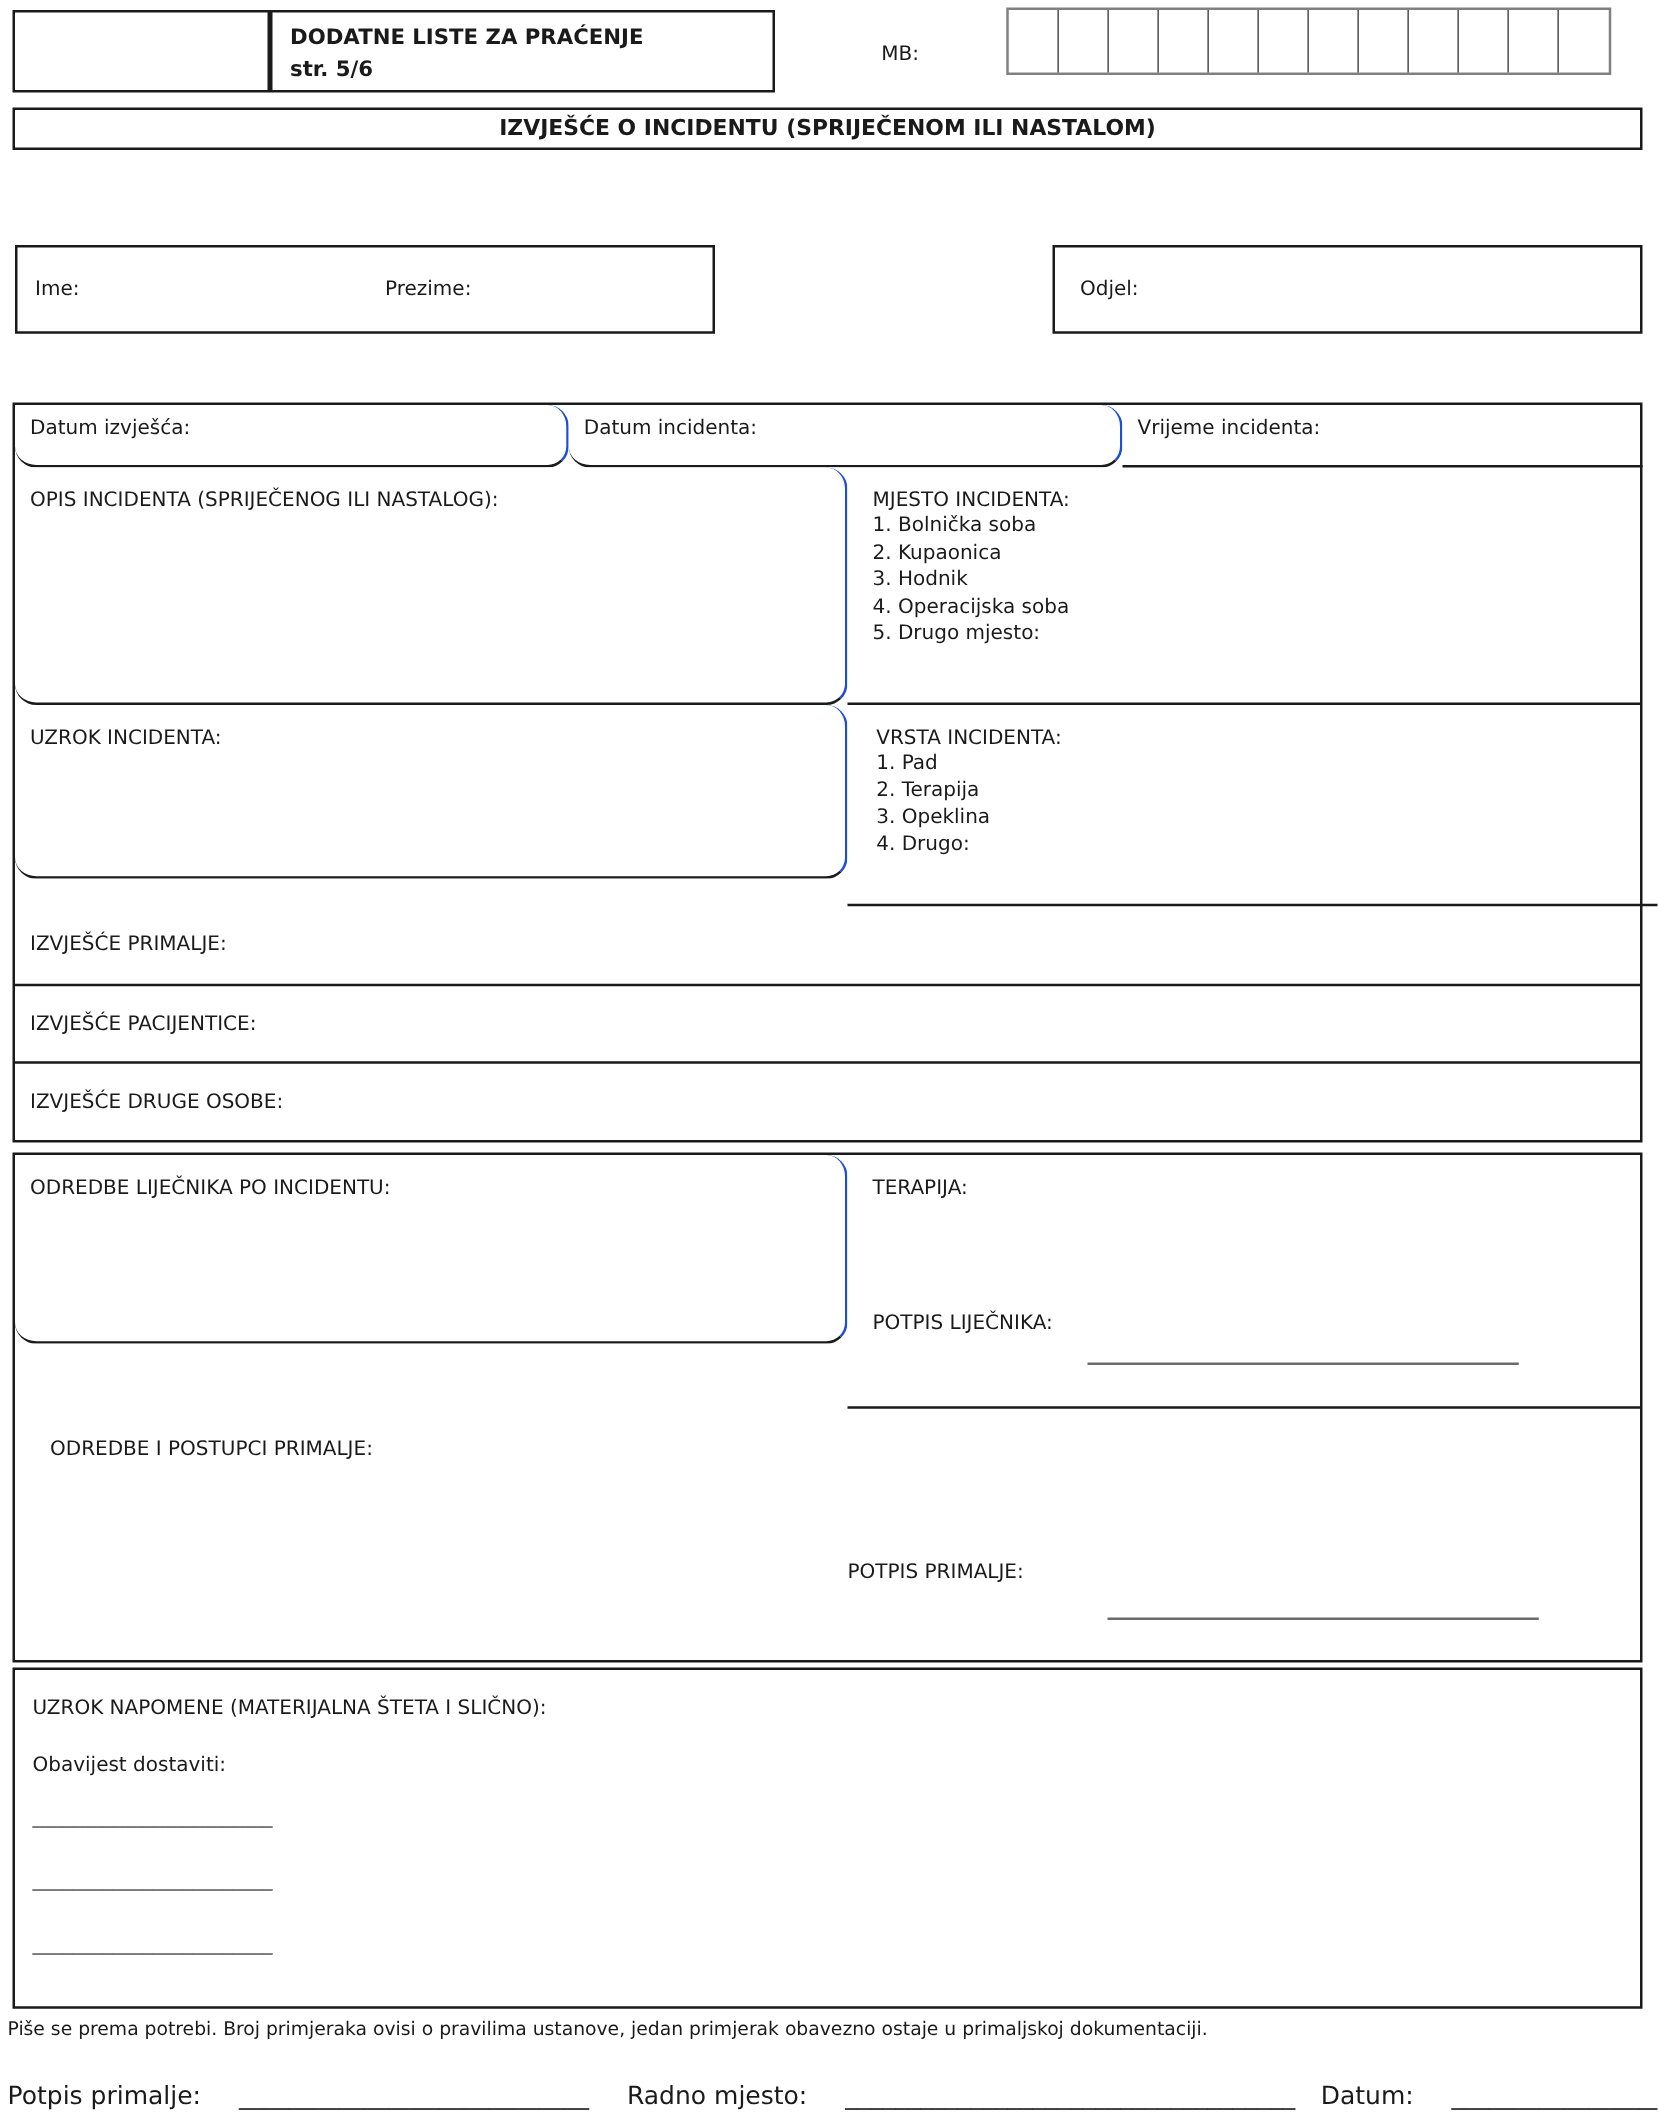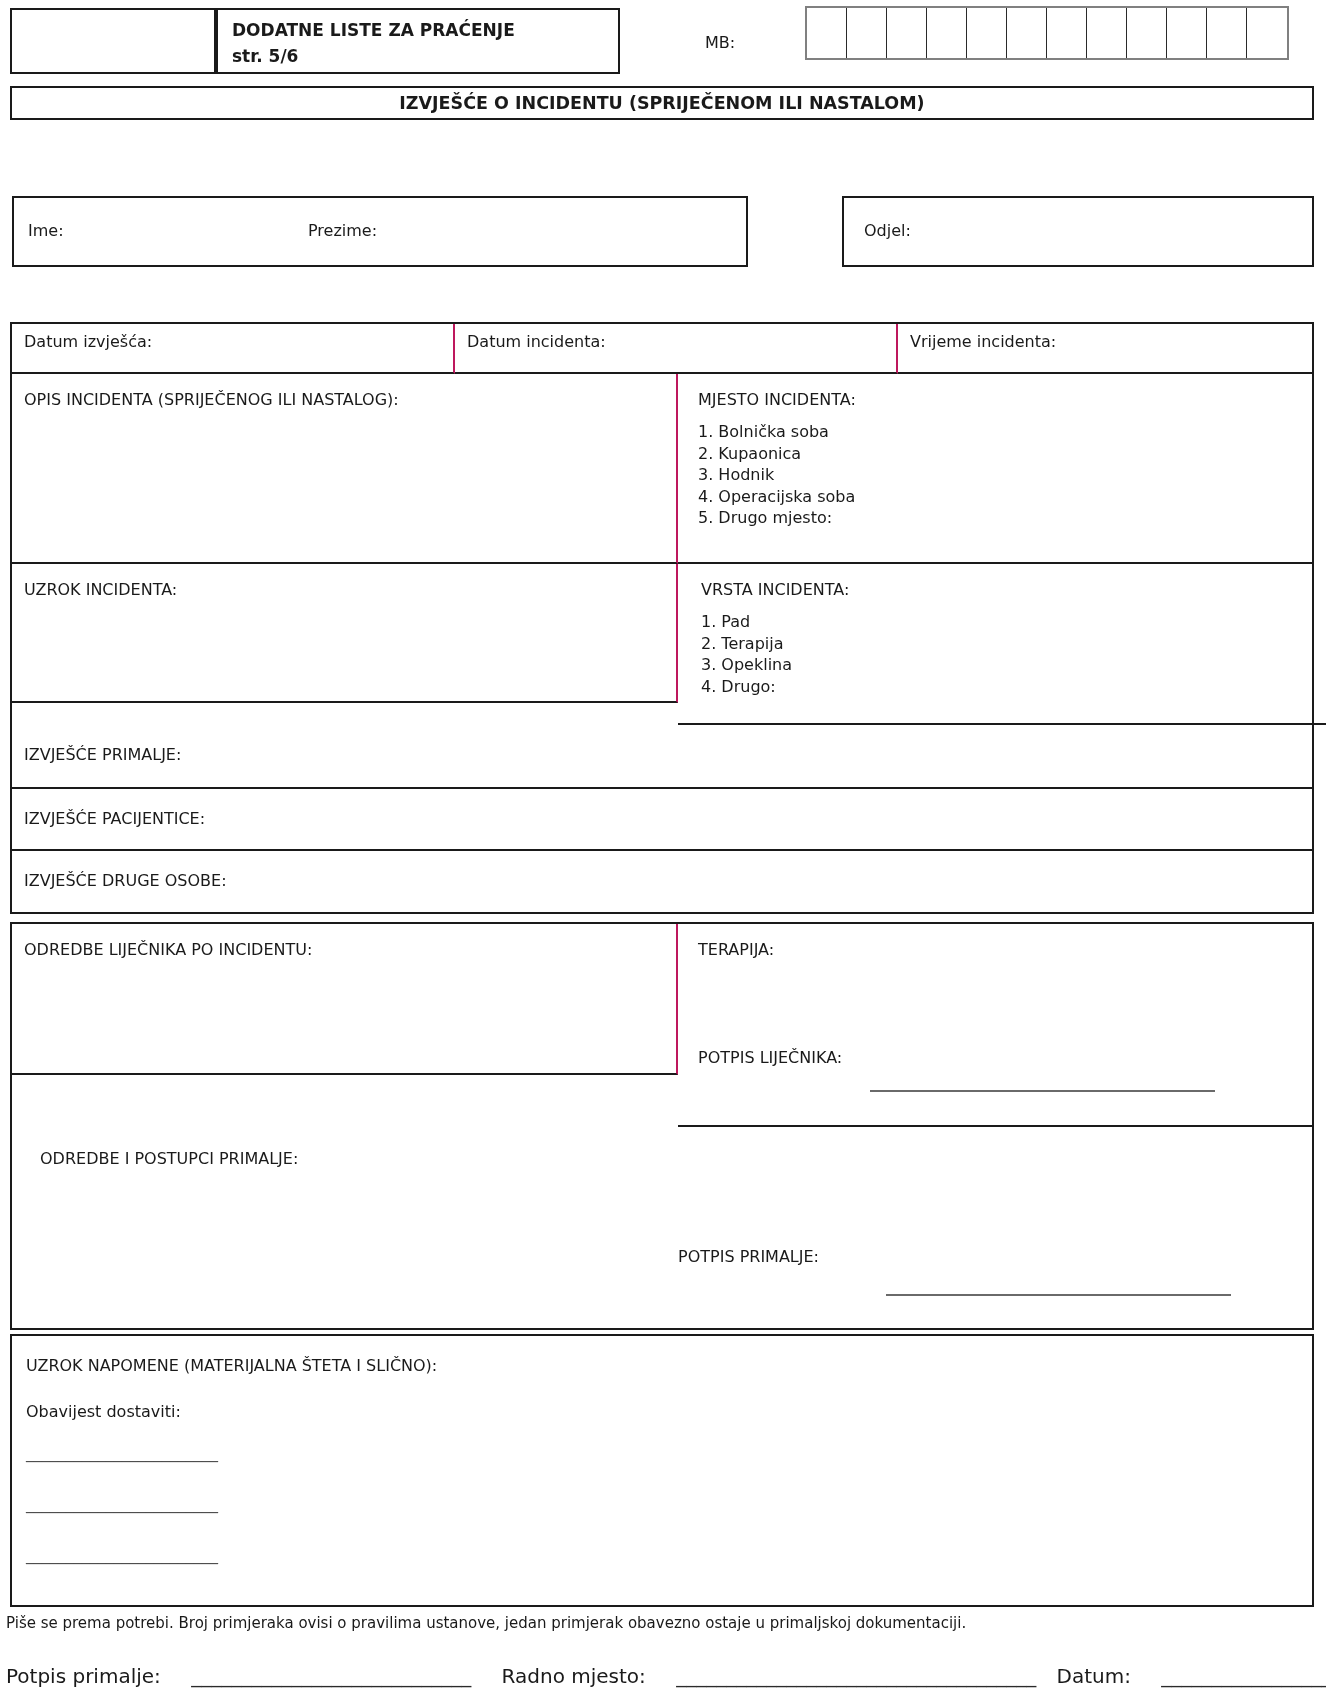--- a/index.html
+++ b/index.html
@@ -4,56 +4,56 @@
 <style>
   * { margin:0; padding:0; box-sizing:border-box; }
   html,body { background:#fff; }
   #canvas {
     position:relative; width:1326px; height:1700px; background:#ffffff;
     font-family:"DejaVu Sans","Liberation Sans",sans-serif;
     font-size:16px; color:#1a1a1a;
   }
   .box { position:absolute; border:2px solid #1a1a1a; background:#fff; }
   .cell { position:absolute; padding:8px 12px; }
-  .br { border-right:2px solid #be185d; }
+  .br { border-right:2px solid #1d4ed8;border-radius:17px; }
   .bb { border-bottom:2px solid #1a1a1a; }
 
   
   #left-box { left:10px; top:8px; width:206px; height:66px; }
   #header-box { left:216px; top:8px; width:404px; height:66px; padding:7px 14px;
                 font-weight:bold; font-size:17px; line-height:26px; }
   #mb-label { position:absolute; left:705px; top:33px; }
   #mb-grid { position:absolute; left:805px; top:6px; height:54px; display:flex;
              border:2px solid #808080; background:#fff; }
   .mb-cell { width:40px; height:100%; border-right:1px solid #2a2a2a; }
   #mb-grid .mb-cell:last-child { border-right:none; }
 
   #title-bar { left:10px; top:86px; width:1304px; height:34px; text-align:center;
                font-weight:bold; font-size:17.5px; line-height:30px; }
 
   
-  #name-box { left:12px; top:196px; width:736px; height:71px; }
+  #name-box { left:12px; top:196px; width:560px; height:71px; }
   #ime-label { position:absolute; left:14px; top:23px; }
   #prezime-label { position:absolute; left:294px; top:23px; }
   #dept-box { left:842px; top:196px; width:472px; height:71px;text-decoration:underline; }
   #odjel-label { position:absolute; left:20px; top:23px; }
 
   
   #table1 { left:10px; top:322px; width:1304px; height:592px; }
   #t1r1c1 { left:0; top:0; width:443px; height:50px; }
   #t1r1c2 { left:443px; top:0; width:443px; height:50px; }
   #t1r1c3 { left:886px; top:0; width:416px; height:50px; }
   #t1r2l  { left:0; top:50px; width:666px; height:190px; padding:16px 12px; }
   #t1r2r  { left:666px; top:50px; width:634px; height:190px; padding:16px 20px; }
   #t1r3l  { left:0; top:240px; width:666px; height:139px; padding:16px 12px; }
   #t1r3r  { left:666px; top:240px; width:660px; height:161px; padding:16px 23px; }
   #t1r4 { left:0; top:401px; width:1300px; height:64px; padding:20px 12px; }
   #t1r5 { left:0; top:465px; width:1300px; height:62px; padding:20px 12px; }
   #t1r6 { left:0; top:527px; width:1300px; height:61px; padding:20px 12px; }
-  .opt-list { margin-top:12px; line-height:21.5px; }
+  .opt-list { margin-top:0; line-height:21.5px; }
 
   
   #table2 { left:10px; top:922px; width:1304px; height:408px; }
   #t2r1l { left:0; top:0; width:666px; height:151px; padding:16px 12px; }
   #t2r1r { left:666px; top:0; width:634px; height:203px; padding:16px 20px; }
   #potpis-lijecnika { position:absolute; left:20px; top:124px; }
   #sig-line-doctor { position:absolute; left:192px; top:166px; width:345px;
                      border-bottom:2px solid #6a6a6a; height:0; }
   #t2r2 { left:16px; top:203px; width:1300px; height:201px; padding:22px 12px; }
   #potpis-primalje { position:absolute; left:650px; top:120px; }

